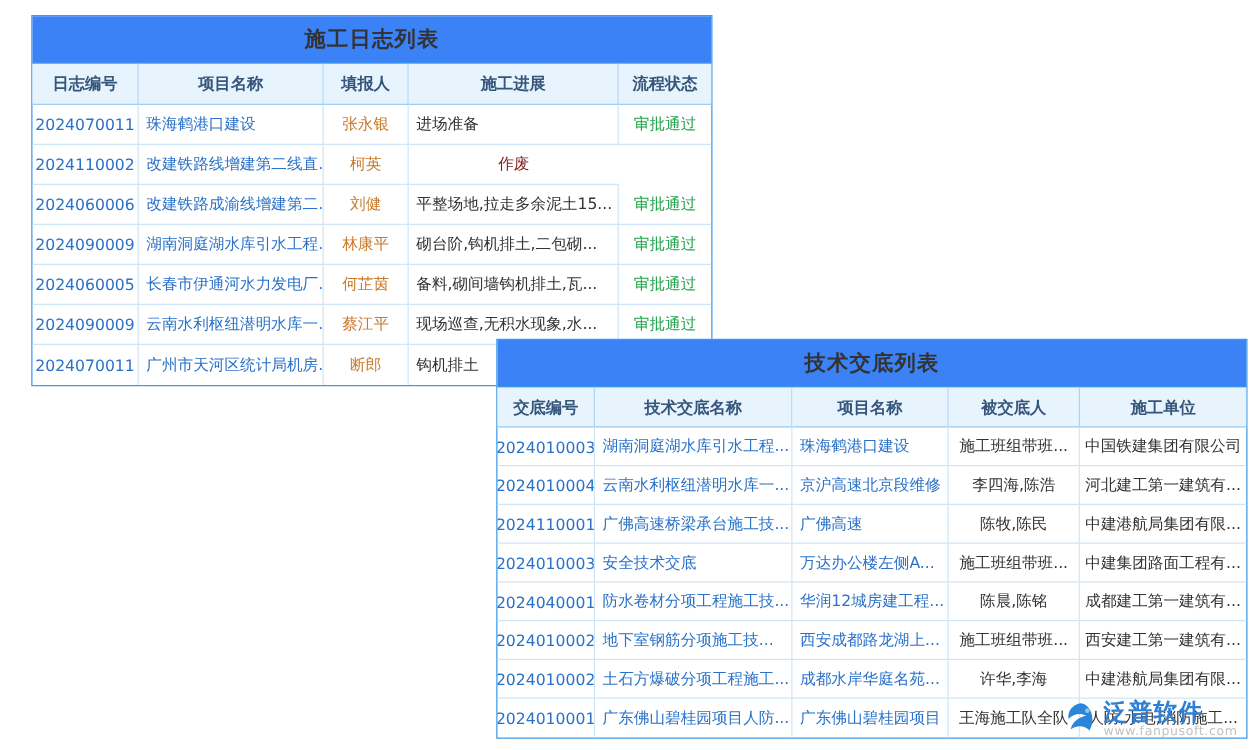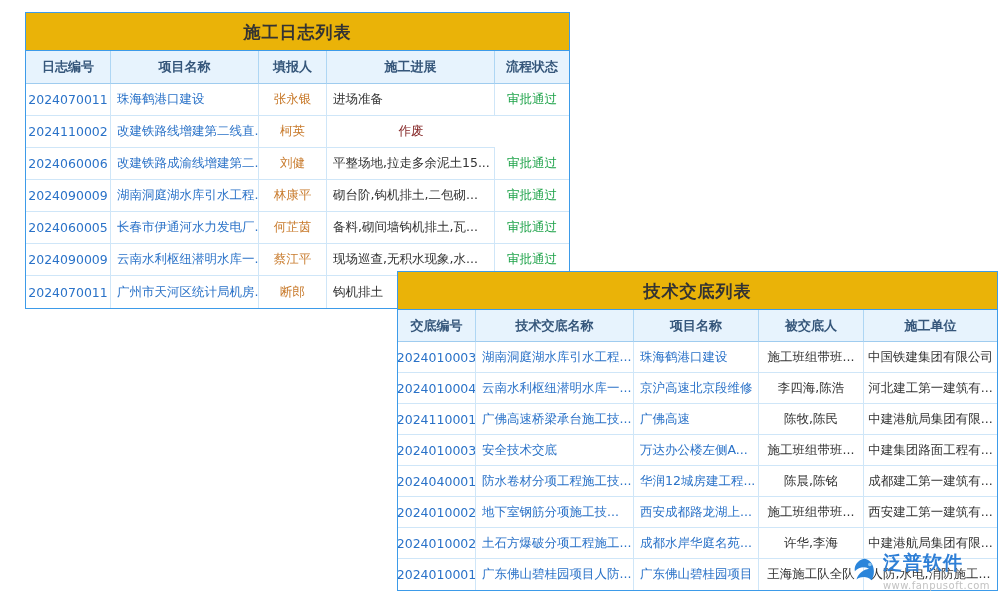--- a/index.html
+++ b/index.html
@@ -14,21 +14,21 @@
     position:absolute;
     background:#ffffff;
     border:1px solid #3d9be9;
   }
   #log-card  { left:25px;  top:12px;  width:545px; z-index:1; }
   #disc-card { left:397px; top:271px; width:601px; z-index:10; }
 
   .card-title {
     height:38px; line-height:38px;
     text-align:center;
-    background:#eab308;
+    background:#3b82f6;
     border-bottom:1px solid #3d9be9;
     font-size:17px; font-weight:bold; color:#333333;
     letter-spacing:1px;
   }
   .grid-row { display:grid; width:100%; }
   #log-card  .grid-row { grid-template-columns:85px 148px 68px 168px 1fr; }
   #disc-card .grid-row { grid-template-columns:78px 158px 125px 105px 1fr; }
 
   .th {
     height:33px;
@@ -66,21 +66,21 @@
   .watermark {
     position:absolute;
     right:10px; bottom:8px;
     z-index:50;
     display:flex; align-items:center; gap:4px;
     background:transparent;
   }
   .wm-icon { width:30px; height:30px; display:inline-flex; }
   .wm-text { display:flex; flex-direction:column; align-items:flex-start; }
   .wm-brand { font-size:19px; font-weight:bold; color:#2e7fd6; line-height:20px; letter-spacing:1px; }
-  .wm-url   { font-size:10px; color:#c2c2c2; line-height:12px; letter-spacing:0.5px;margin-top:8px; }
+  .wm-url   { font-size:10px; color:#c2c2c2; line-height:12px; letter-spacing:0.5px; }
 </style>
 </head>
 <body>
 
 <div class="card" id="log-card">
   <div class="card-title">施工日志列表</div>
 
   <div class="grid-row">
     <div class="th">日志编号</div>
     <div class="th">项目名称</div>

